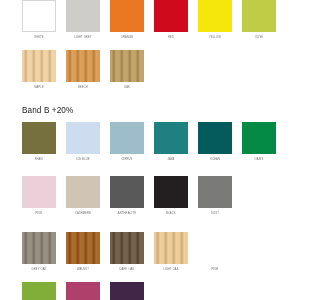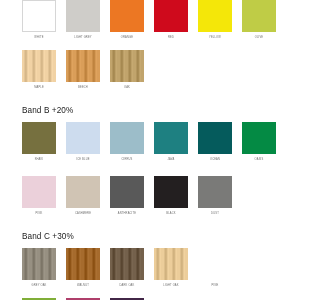--- a/index.html
+++ b/index.html
@@ -183,21 +183,20 @@
         <div class="swatch-cell">
           <div class="swatch" style="background: rgb(122, 122, 120);"></div>
           <div class="swatch-label">DUST</div>
         </div>
       </div>
   </div>
 
   <div class="spacer-16"></div>
 
   <div class="section">
-    <div class="section-heading">Band C +30%</div>
     <div class="row" id="row-c1">
         <div class="swatch-cell">
           <div class="swatch" style="background: rgb(141, 134, 120);">
             <div class="grain" style="background: repeating-linear-gradient(90deg, rgb(141, 134, 120) 0px, rgb(161, 154, 140) 1px, rgb(141, 134, 120) 2px, rgb(133, 126, 112) 3px, rgb(115, 108, 94) 4px, rgb(141, 134, 120) 5px, rgb(161, 154, 140) 7px, rgb(141, 134, 120) 8px);"></div>
           </div>
           <div class="swatch-label">GREY OAK</div>
         </div>
         <div class="swatch-cell">
           <div class="swatch" style="background: rgb(156, 97, 35);">
             <div class="grain" style="background: repeating-linear-gradient(90deg, rgb(156, 97, 35) 0px, rgb(176, 117, 55) 1px, rgb(156, 97, 35) 2px, rgb(148, 89, 27) 3px, rgb(130, 71, 9) 4px, rgb(156, 97, 35) 5px, rgb(176, 117, 55) 7px, rgb(156, 97, 35) 8px);"></div>

